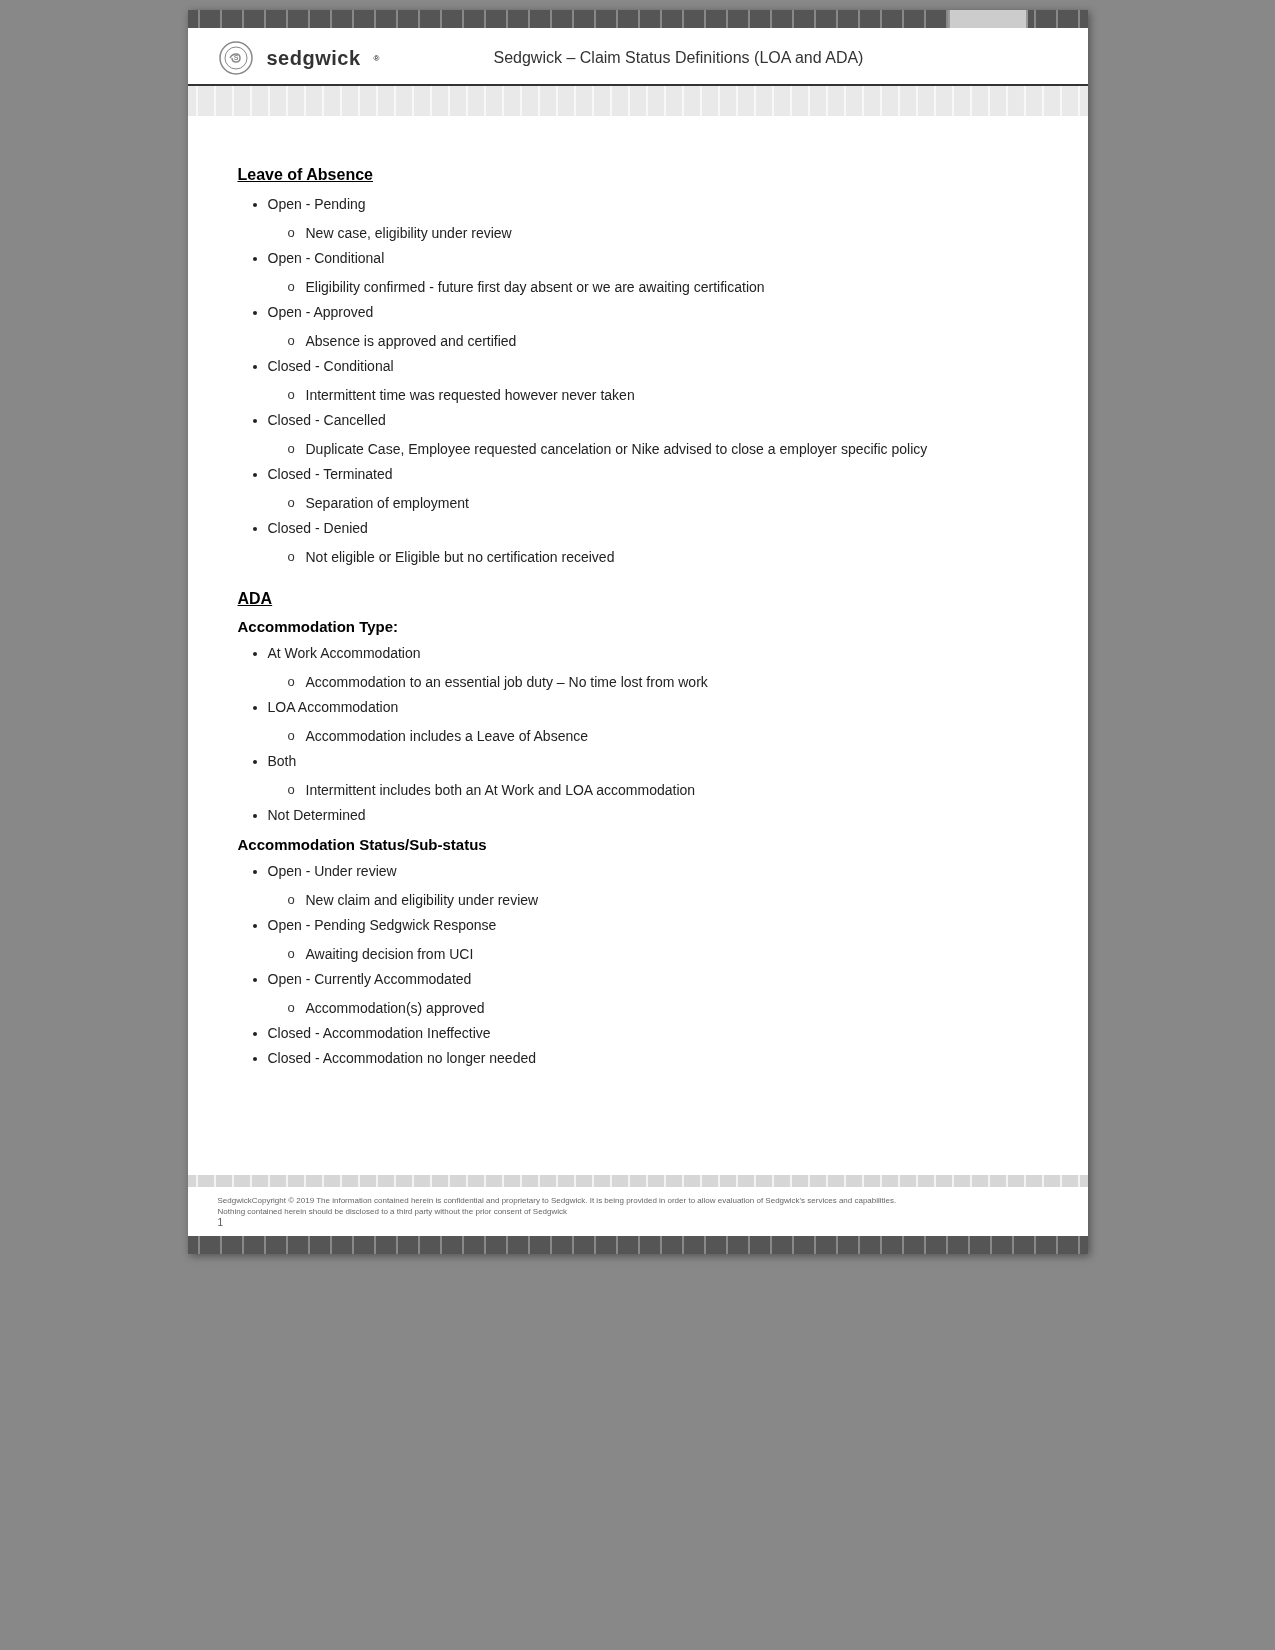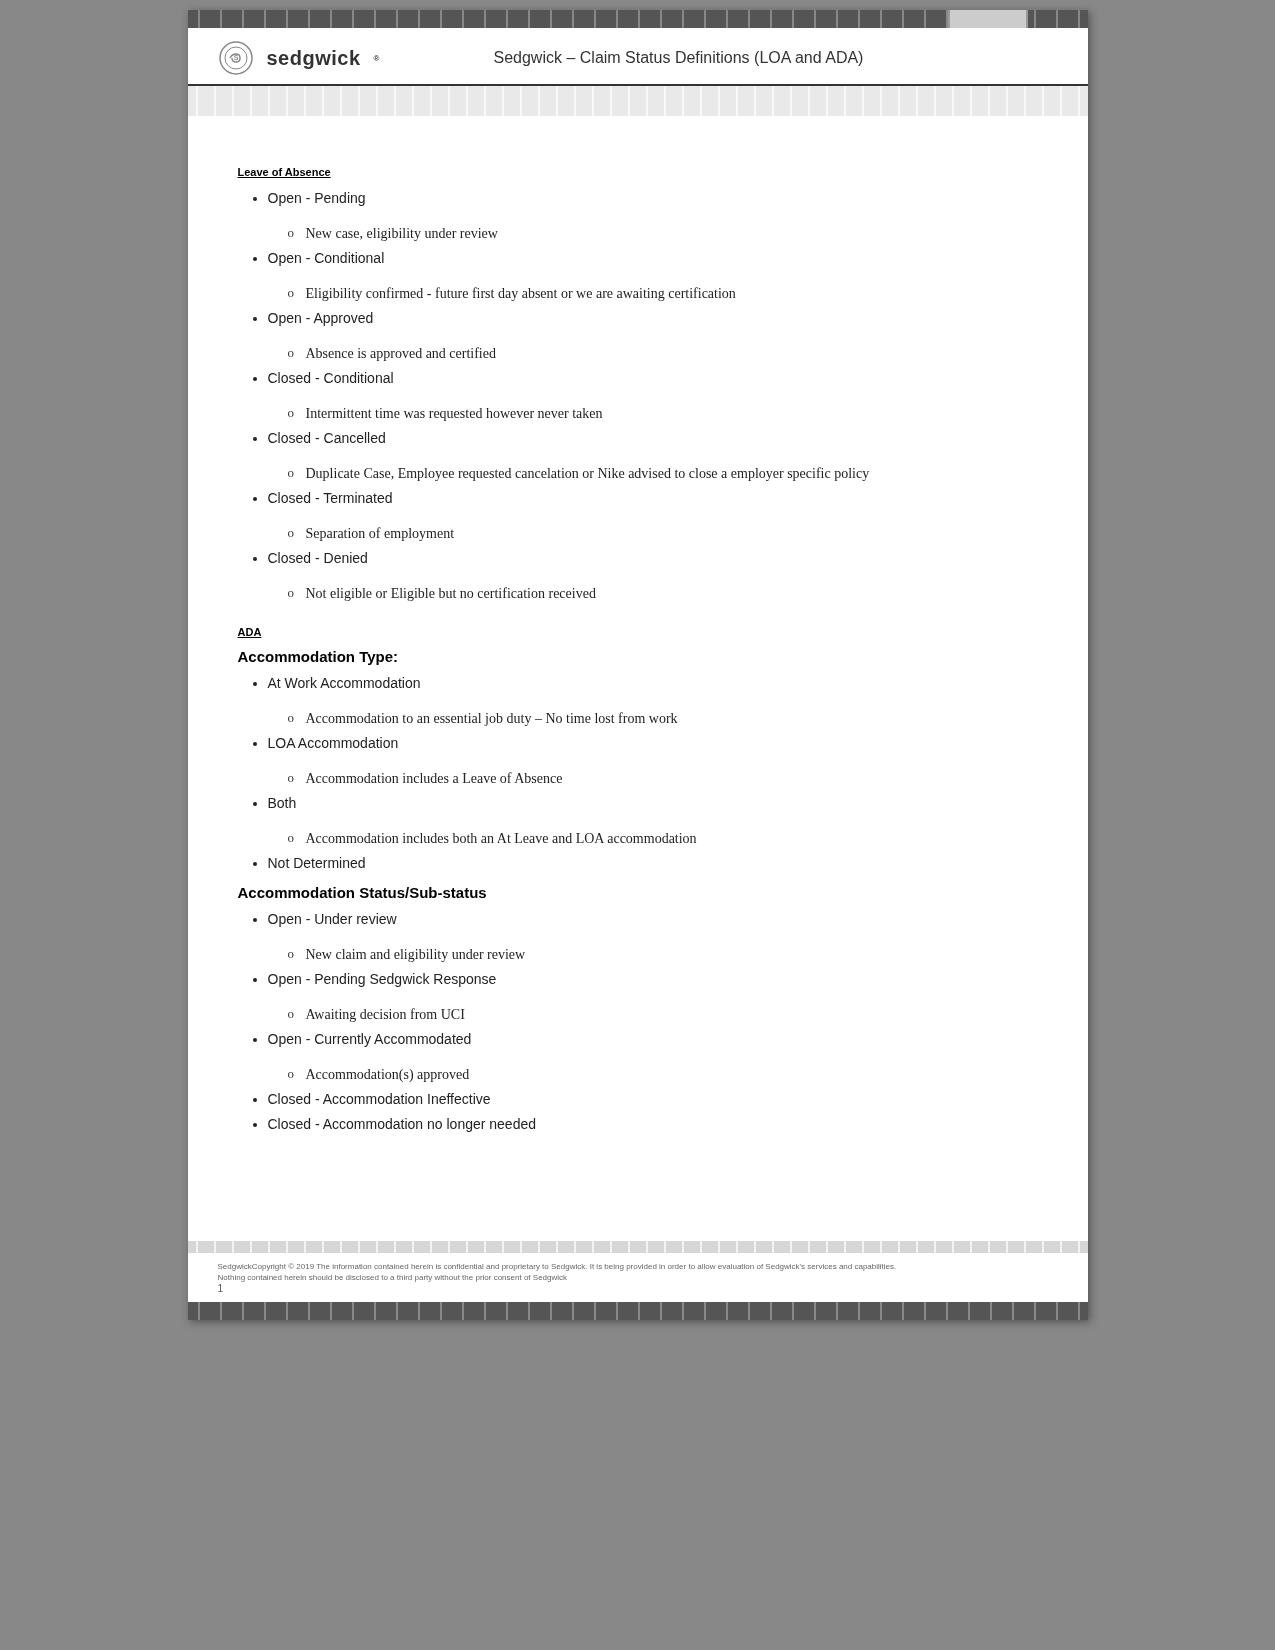--- a/index.html
+++ b/index.html
@@ -103,21 +103,21 @@
       );
       opacity: 0.7;
     }
 
     
     .content {
       padding: 30px 50px 60px 50px;
     }
 
     .section-heading {
-      font-size: 11px;
+      font-size: 16px;
       font-weight: bold;
       color: #000;
       text-decoration: underline;
       margin-bottom: 10px;
       margin-top: 20px;
     }
 
     .sub-heading {
       font-size: 15px;
       font-weight: bold;
@@ -136,22 +136,21 @@
     ul.main-list > li {
       font-size: 14px;
       color: #222;
       margin-bottom: 4px;
       line-height: 1.5;
     }
 
     ul.sub-list {
       list-style: none;
       margin-left: 20px;
-      margin-top: 14px;
-      font-family: Liberation Serif, serif;
+      margin-top: 8px;
     }
 
     ul.sub-list > li {
       font-size: 14px;
       color: #222;
       line-height: 1.5;
       position: relative;
       padding-left: 18px;
     }
 
@@ -306,21 +305,21 @@
         </li>
         <li>
           <span>LOA Accommodation</span>
           <ul class="sub-list">
             <li><span>Accommodation includes a Leave of Absence</span></li>
           </ul>
         </li>
         <li>
           <span>Both</span>
           <ul class="sub-list">
-            <li><span>Accommodation includes both an At Leave and LOA accommodation</span></li>
+            <li><span>Intermittent includes both an At Work and LOA accommodation</span></li>
           </ul>
         </li>
         <li>
           <span>Not Determined</span>
         </li>
       </ul>
 
       <div class="small-gap"></div>
       <div class="sub-heading">Accommodation Status/Sub-status</div>
 

